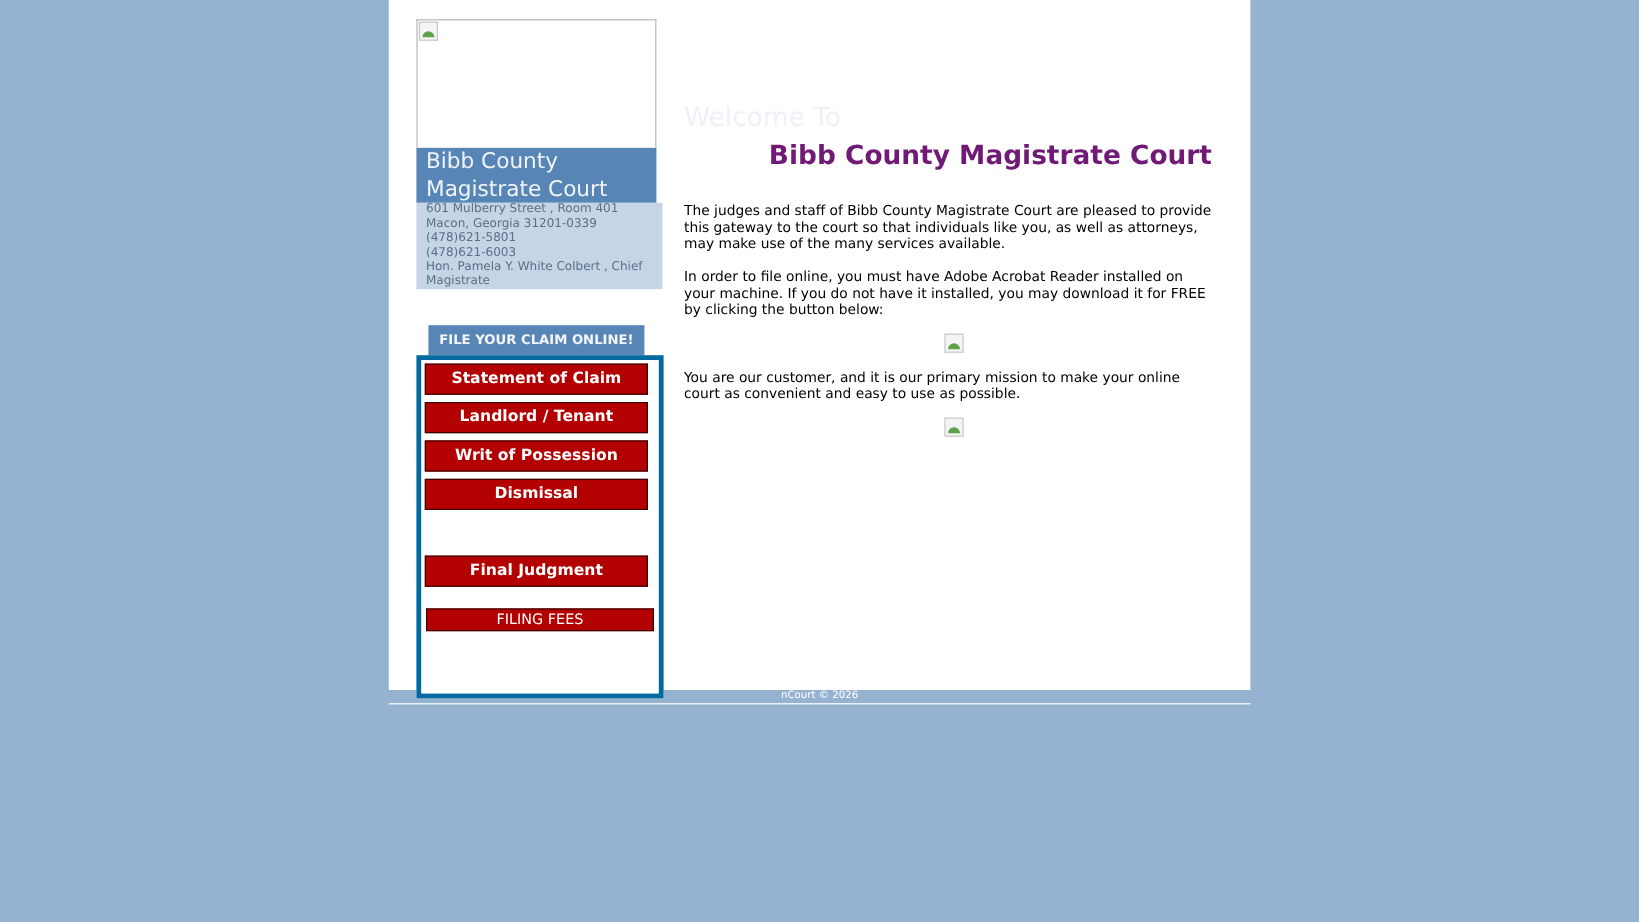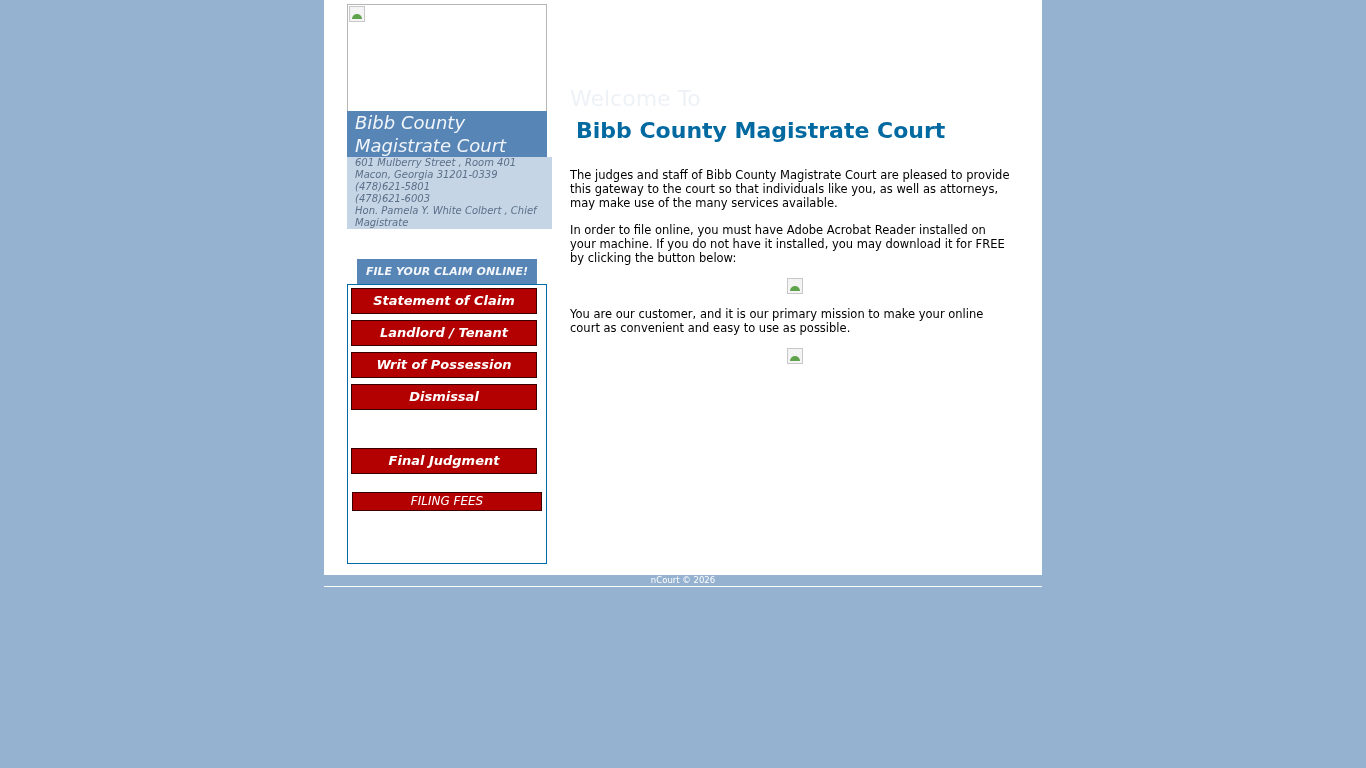--- a/index.html
+++ b/index.html
@@ -9,21 +9,21 @@
     font-family: "DejaVu Sans", sans-serif;
     position: relative;
     overflow: hidden;
   }
   .page {
     position: absolute; left: 324px; top: 0;
     width: 718px; height: 575px;
     background: #ffffff;
   }
   .sidebar {
-    position: absolute; left: 23px; top: 4px; width: 187px; font-style: italic;
+    position: absolute; left: 23px; top: 16px; width: 187px;
   }
   .logo-img {
     width: 198px; height: 106px;
     border: 1px solid #b6b6b6; border-bottom: none;
     background: #fff; position: relative;
   }
   .broken-img {
     position: absolute; width: 16px; height: 16px;
     border: 1px solid #c8c8c8; background: #f4f4f4; box-sizing: border-box;
   }
@@ -43,21 +43,21 @@
     padding: 0 5px 0 8px; width: 192px; height: 72px;
   }
   .claim-header {
     margin: 30px 0 0 10px; width: 180px; height: 25px;
     background: #5785b5; color: #f3f6fa;
     font-size: 11px; font-weight: bold;
     text-align: center; line-height: 25px;
   }
   .claim-box {
     width: 198px; height: 278px;
-    border: 1px solid #0369a1; position: relative; background: #fff;
+    border: 4px solid #0369a1; position: relative; background: #fff;
   }
   .red-btn {
     position: absolute; left: 3px; width: 184px; height: 24px;
     background: #b30000; border: 1px solid #3a0000;
     color: #ffffff; font-weight: bold; font-size: 13px;
     text-align: center; line-height: 24px; cursor: pointer;
   }
   .fees-btn {
     position: absolute; left: 4px; top: 207px; width: 188px; height: 17px;
     background: #b30000; border: 1px solid #3a0000;
@@ -68,22 +68,23 @@
     border: 1px solid #b30000; background: #fff;
     color: #b30000; font-size: 10px; line-height: 12px; text-align: center; cursor: pointer;
   }
   .main {
     position: absolute; left: 246px; top: 84px; width: 440px;
   }
   .welcome {
     color: #eef2f7; font-size: 22px; line-height: 30px; margin: 0;
   }
   .title {
-    color: #0369a1; font-size: 22px; font-weight: bold; line-height: 34px;
+    color: #701a75; font-size: 22px; font-weight: bold; line-height: 34px;
     margin: 0 0 0 6px;
+    text-align: right;
   }
   .main p {
     font-size: 11.5px; line-height: 14px; color: #000; margin: 0;
   }
   .p1 { margin-top: 20px !important; }
   .p2 { margin-top: 13px !important; }
   .img-center { position: relative; height: 16px; margin: 13px 0 0 0; }
   .img-center .broken-img { left: 217px; top: 0; }
   .p3 { margin-top: 14px !important; }
   .p4 { margin-top: 13px !important; }

